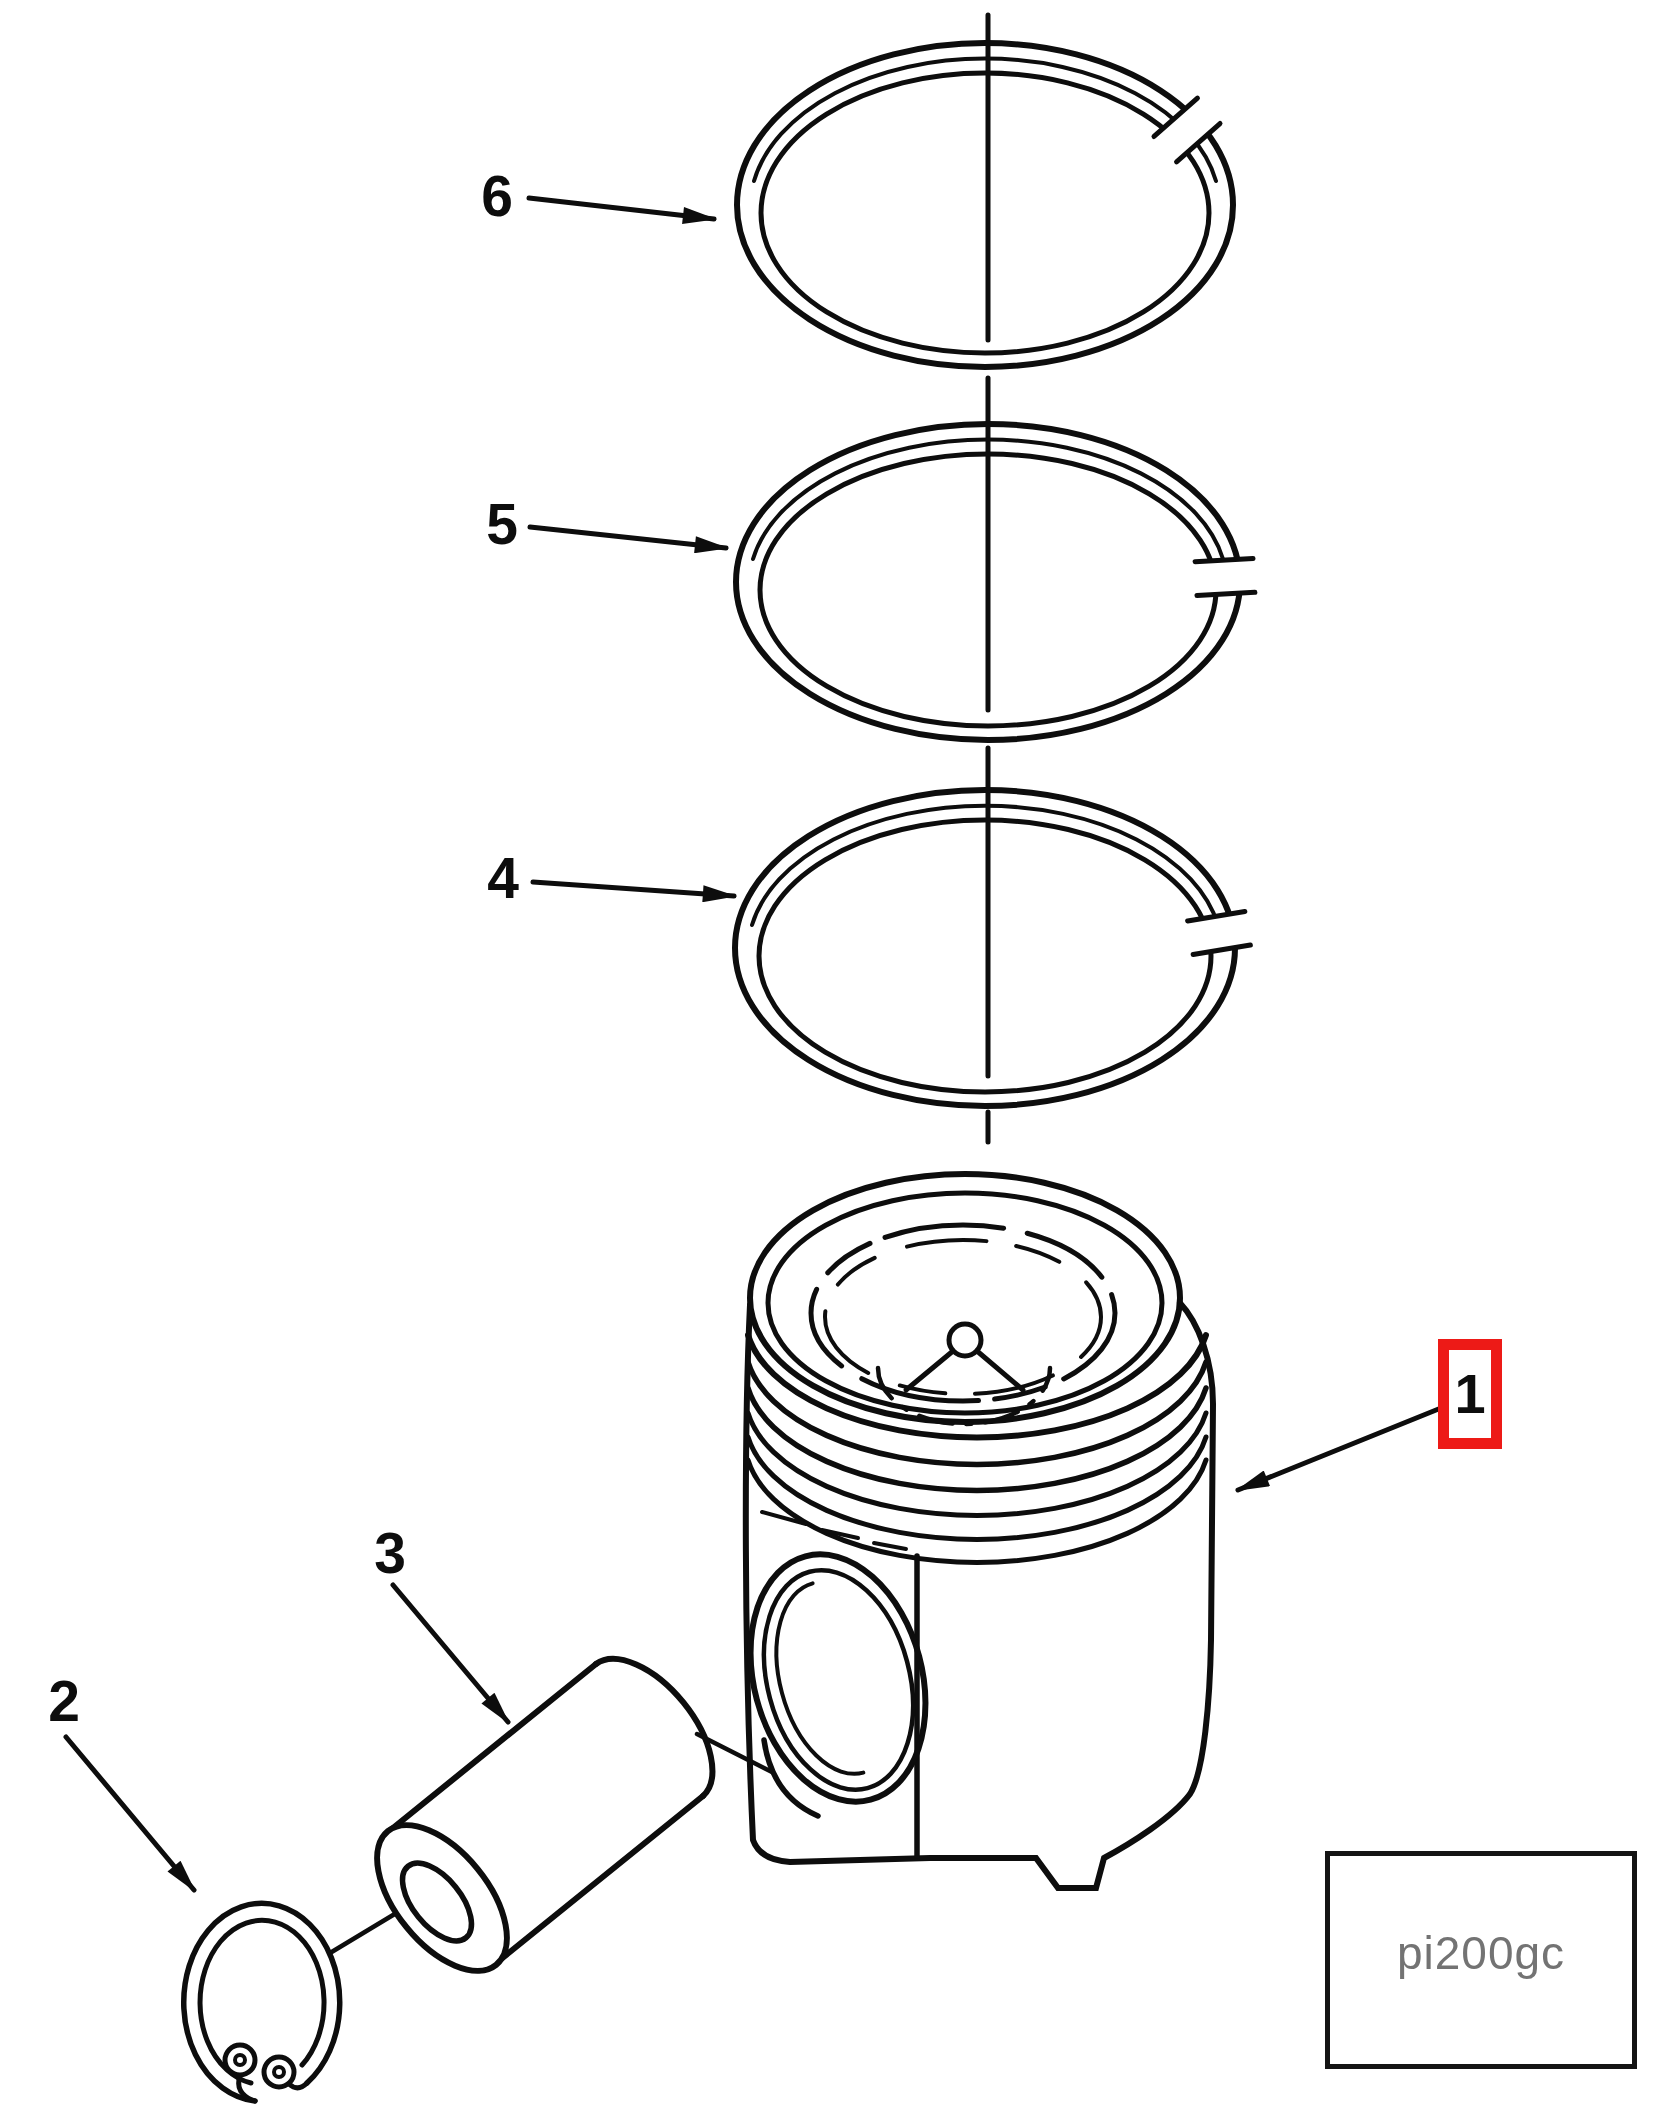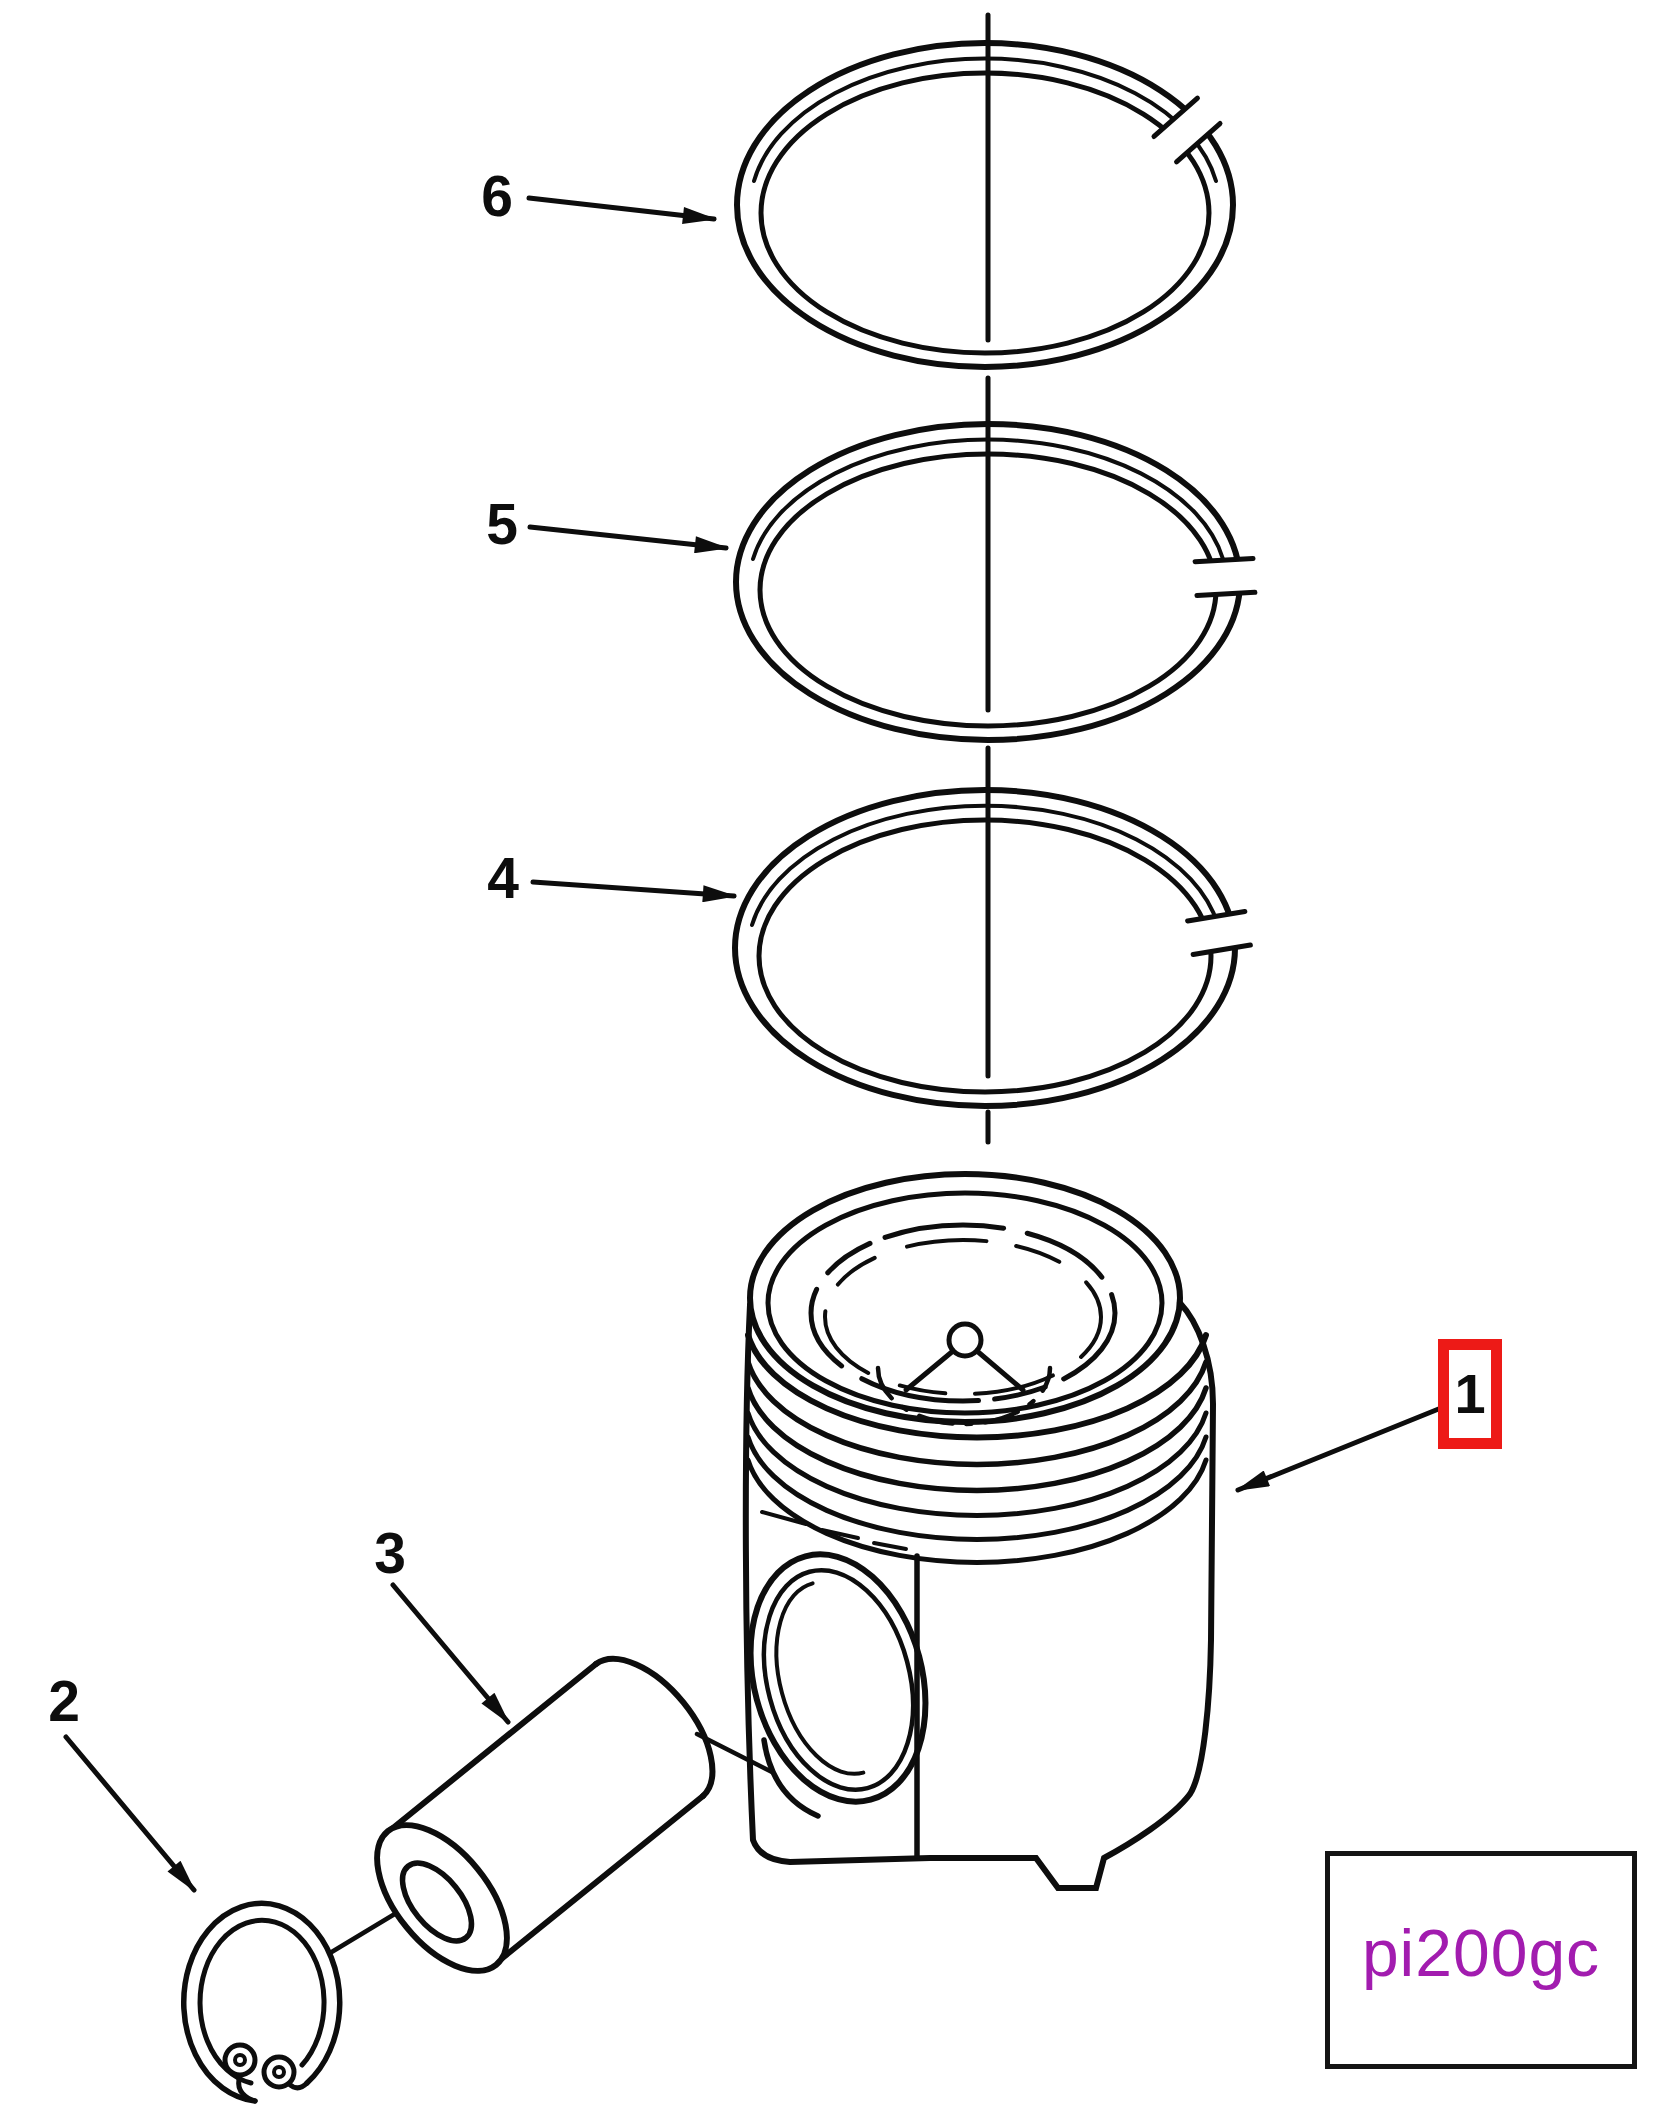--- a/index.html
+++ b/index.html
@@ -33,21 +33,21 @@
   }
   .label-inbox{position:static;transform:none;font-size:56px;}
   .code-box{
     position:absolute;
     box-sizing:border-box;
     border:5px solid #141414;
     background:#fff;
     display:flex;align-items:center;justify-content:center;
   }
   .code-text{
-    font-size:66px;letter-spacing:1px;color:#a21caf;
+    font-size:46px;letter-spacing:1px;color:#737373;
     margin-top:-14px;
   }
 </style>
 </head>
 <body>
 
 <div id="canvas">
 
   <svg id="lineart" viewBox="0 0 1680 2126">
     <defs>

